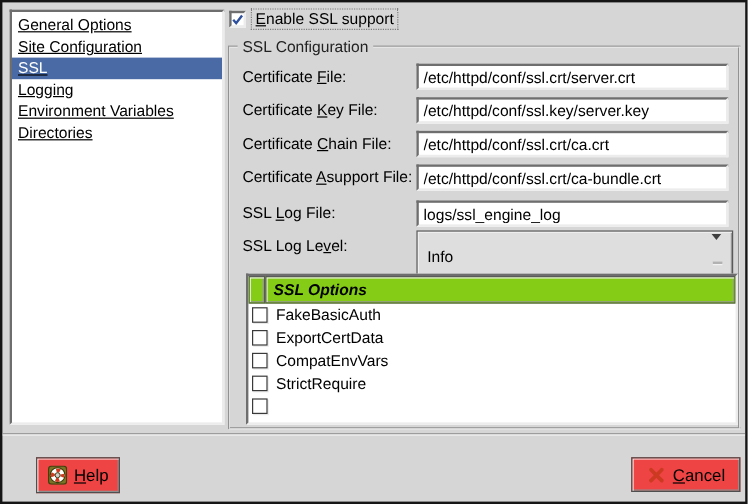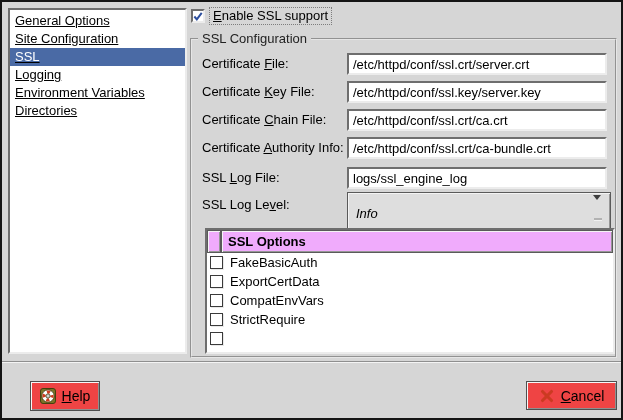--- a/index.html
+++ b/index.html
@@ -6,21 +6,21 @@
   * { box-sizing:border-box; }
   .window {
     position:relative; width:623px; height:420px;
     background:#d6d6d6; border:2px solid #151515;
     font-family:"Liberation Sans", sans-serif; font-size:13px; color:#000;
     overflow:hidden;
   }
   .sunken { border:2px solid; border-color:#6e6e6e #ececec #ececec #6e6e6e;text-decoration:underline; }
   .raised { border:1px solid #5a5a5a;
             box-shadow: inset 1px 1px 0 #f4f4f4, inset -1px -1px 0 #979797;
-            background:#f0abfc; }
+            background:#84cc16;font-style:italic; }
   .mn { text-decoration:underline; }
 
   
   .sidebar { position:absolute; left:6px; top:6px; width:179px; height:346px;
              background:#fff; padding-top:2px; }
   .side-item { height:18px; line-height:18px; padding-left:5px; cursor:default;
                white-space:nowrap; }
   .side-item.selected { background:#4a6aa5; color:#fff; }
 
   
@@ -38,21 +38,21 @@
   .form-row { position:absolute; left:0; width:100%; height:22px; }
   .form-label { position:absolute; left:10px; line-height:22px; white-space:nowrap; }
   .entry { position:absolute; left:155px; width:260px; height:22px;
            background:#fff; border:2px solid; border-color:#6e6e6e #ececec #ececec #6e6e6e;
            font-family:"Liberation Sans", sans-serif; font-size:13px; color:#000;
            padding:0 4px; outline:none; }
   .combo { position:absolute; left:155px; width:264px; height:42px; cursor:default;
            display:flex; align-items:center; background:#dedede;
            border:1px solid #5a5a5a;
            box-shadow: inset 1px 1px 0 #f4f4f4, inset -1px -1px 0 #979797;
-           padding-left:8px;font-style:italic; }
+           padding-left:8px; }
   .combo-ind { position:absolute; right:8px; top:7px; width:9px; }
   .combo-tri { width:0; height:0; margin:0 auto;
                border-left:4px solid transparent; border-right:4px solid transparent;
                border-top:5px solid #3f3f3f; }
   .combo-ridge { width:8px; height:2px; margin:3px auto 0; background:#b2b2b2;
                  box-shadow:0 1px 0 #f2f2f2; }
 
   
   .opt-table { position:absolute; left:13px; top:188px; width:410px; height:126px;
                background:#fff; border:2px solid; border-color:#6e6e6e #ececec #ececec #6e6e6e;
@@ -112,21 +112,21 @@
       <span class="form-label"><span>Certificate </span><span class="mn">K</span><span>ey File:</span></span>
       <input class="entry" value="/etc/httpd/conf/ssl.key/server.key" style="">
     </div>
 
     <div class="form-row" style="top:69px;">
       <span class="form-label"><span>Certificate </span><span class="mn">C</span><span>hain File:</span></span>
       <input class="entry" value="/etc/httpd/conf/ssl.crt/ca.crt" style="">
     </div>
 
     <div class="form-row" style="top:97px;">
-      <span class="form-label"><span>Certificate </span><span class="mn">A</span><span>uthority Info:</span></span>
+      <span class="form-label"><span>Certificate </span><span class="mn">A</span><span>support File:</span></span>
       <input class="entry" value="/etc/httpd/conf/ssl.crt/ca-bundle.crt" style="">
     </div>
 
     <div class="form-row" style="top:127px;">
       <span class="form-label"><span>SSL </span><span class="mn">L</span><span>og File:</span></span>
       <input class="entry" value="logs/ssl_engine_log" style="">
     </div>
 
     <div class="form-row" style="top:152px; height:26px;">
       <span class="form-label" style="line-height:26px;"><span>SSL Log Le</span><span class="mn">v</span><span>el:</span></span>

